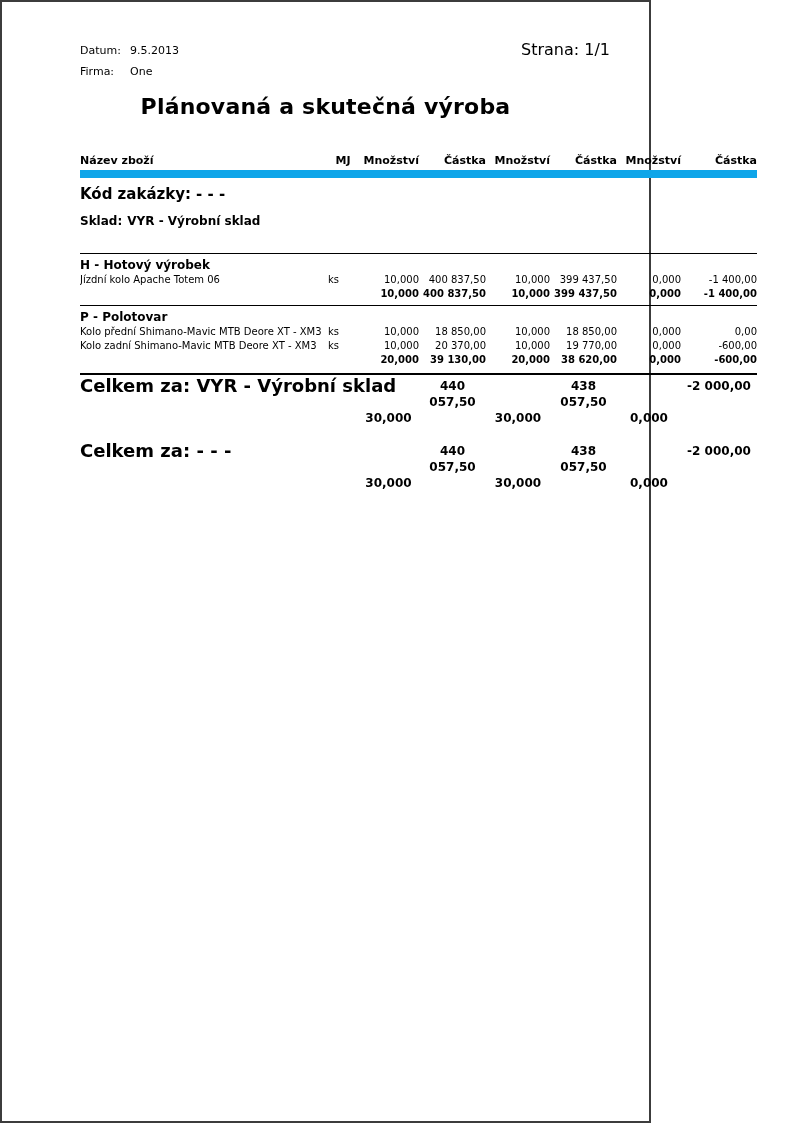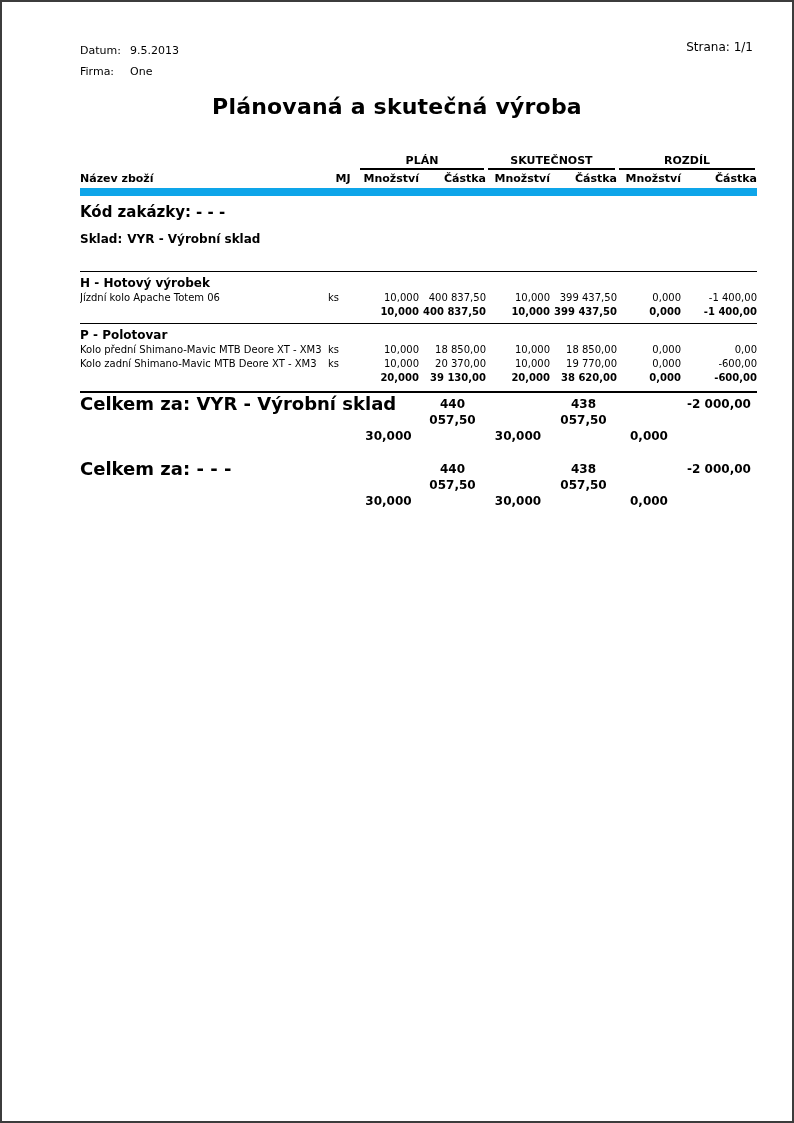--- a/index.html
+++ b/index.html
@@ -4,29 +4,29 @@
 <style>
   * { margin:0; padding:0; box-sizing:border-box; }
   html,body { background:#fff; }
   body {
     width:794px; height:1123px;
     font-family:"DejaVu Sans", sans-serif;
     color:#000;
   }
   .page {
     position:relative;
-    width:794px; height:1123px;
+    width:651px; height:1123px;
     background:#fff;
     border:2px solid #3c3c3c;
   }
 
   
   .meta { position:absolute; top:38px; left:78px; font-size:11px; line-height:21px; }
   .meta .lbl { display:inline-block; width:50px; }
-  .page-num { position:absolute; top:38px; right:39px; font-size:12px; }
+  .page-num { position:absolute; top:38px; right:39px; font-size:16px; }
 
   
   .title {
     position:absolute; top:92px; left:0; width:100%;
     text-align:center; font-size:22px; font-weight:bold; letter-spacing:0.2px;
   }
 
   
   .report { position:absolute; top:150px; left:78px; width:677px; }
 
@@ -90,27 +90,20 @@
   </div>
   <div class="page-num">
     <span>Strana:</span>
     <span>1/1</span>
   </div>
 
   <div class="title">Plánovaná a skutečná výroba</div>
 
   <div class="report">
 
-    <div class="grid group-row">
-      <span></span>
-      <span></span>
-      <span class="g-span">PLÁN</span>
-      <span class="g-span">SKUTEČNOST</span>
-      <span class="g-span">ROZDÍL</span>
-    </div>
 
     <div class="grid header-row">
       <span class="cell-name">Název zboží</span>
       <span class="cell-mj">MJ</span>
       <span class="num">Množství</span>
       <span class="num">Částka</span>
       <span class="num">Množství</span>
       <span class="num">Částka</span>
       <span class="num">Množství</span>
       <span class="num">Částka</span>

